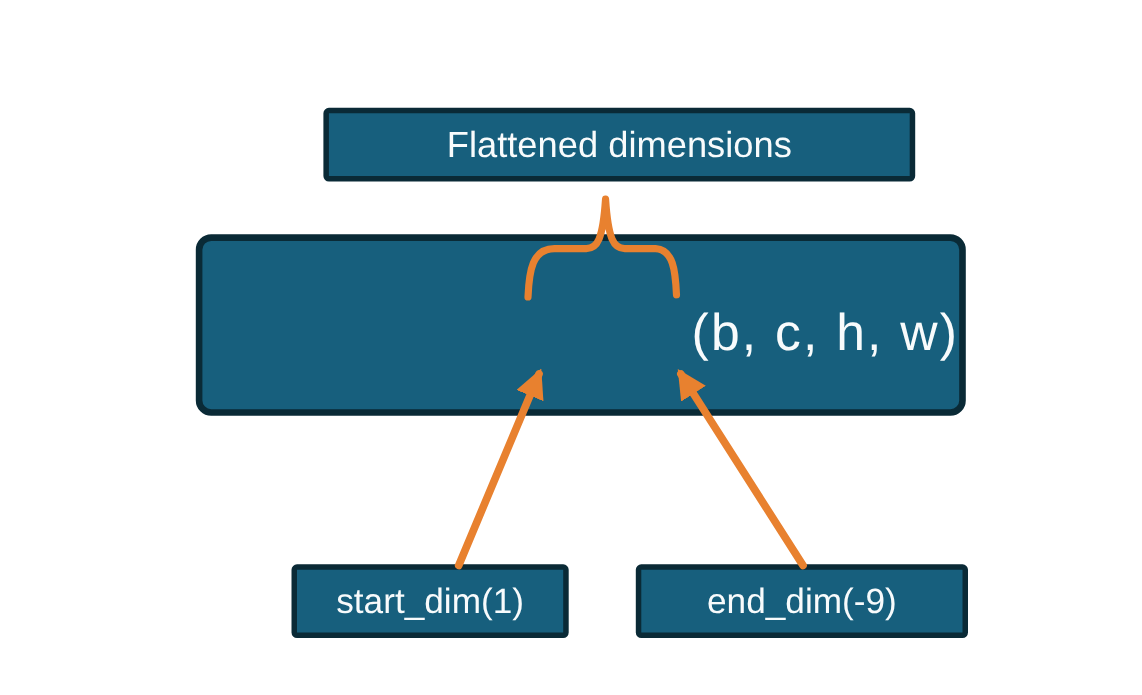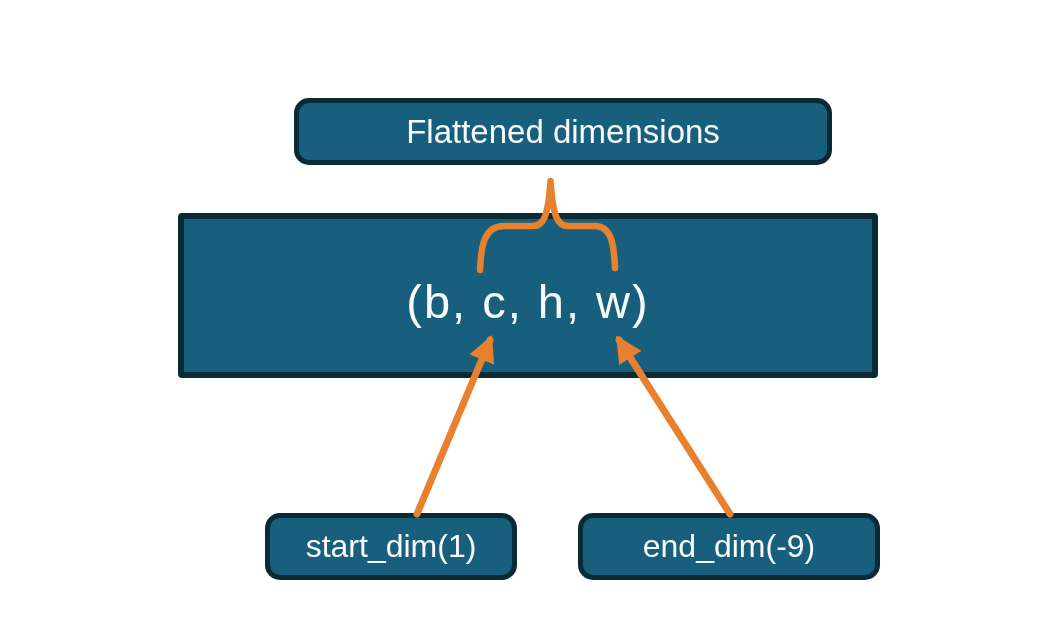--- a/index.html
+++ b/index.html
@@ -16,40 +16,41 @@
     height: 632px;
     background: var(--bg);
     overflow: hidden;
     font-family: "Liberation Sans", sans-serif;
   }
   .node {
     position: absolute;
     box-sizing: border-box;
     background: var(--box-fill);
     border: 5px solid var(--box-border);
-    border-radius: 15px;
+    border-radius: 5px;
     display: flex;
     align-items: center;
     justify-content: center;
     color: var(--text);
     white-space: nowrap;
   }
   .node-flattened {
     left: 294px; top: 98px;
     width: 538px; height: 67px;
     font-size: 33px;
   }
   .node-tensor {
     left: 178px; top: 213px;
     width: 700px; height: 165px;
     border-width: 6px;
-    border-radius: 4px;
+    border-radius: 14px;
     font-size: 47px;
     letter-spacing: 2px;
     padding-top: 12px;
+    justify-content: flex-end;
   }
   .node-start {
     left: 265px; top: 513px;
     width: 252px; height: 67px;
     font-size: 32px;
   }
   .node-end {
     left: 578px; top: 513px;
     width: 302px; height: 67px;
     font-size: 32px;

